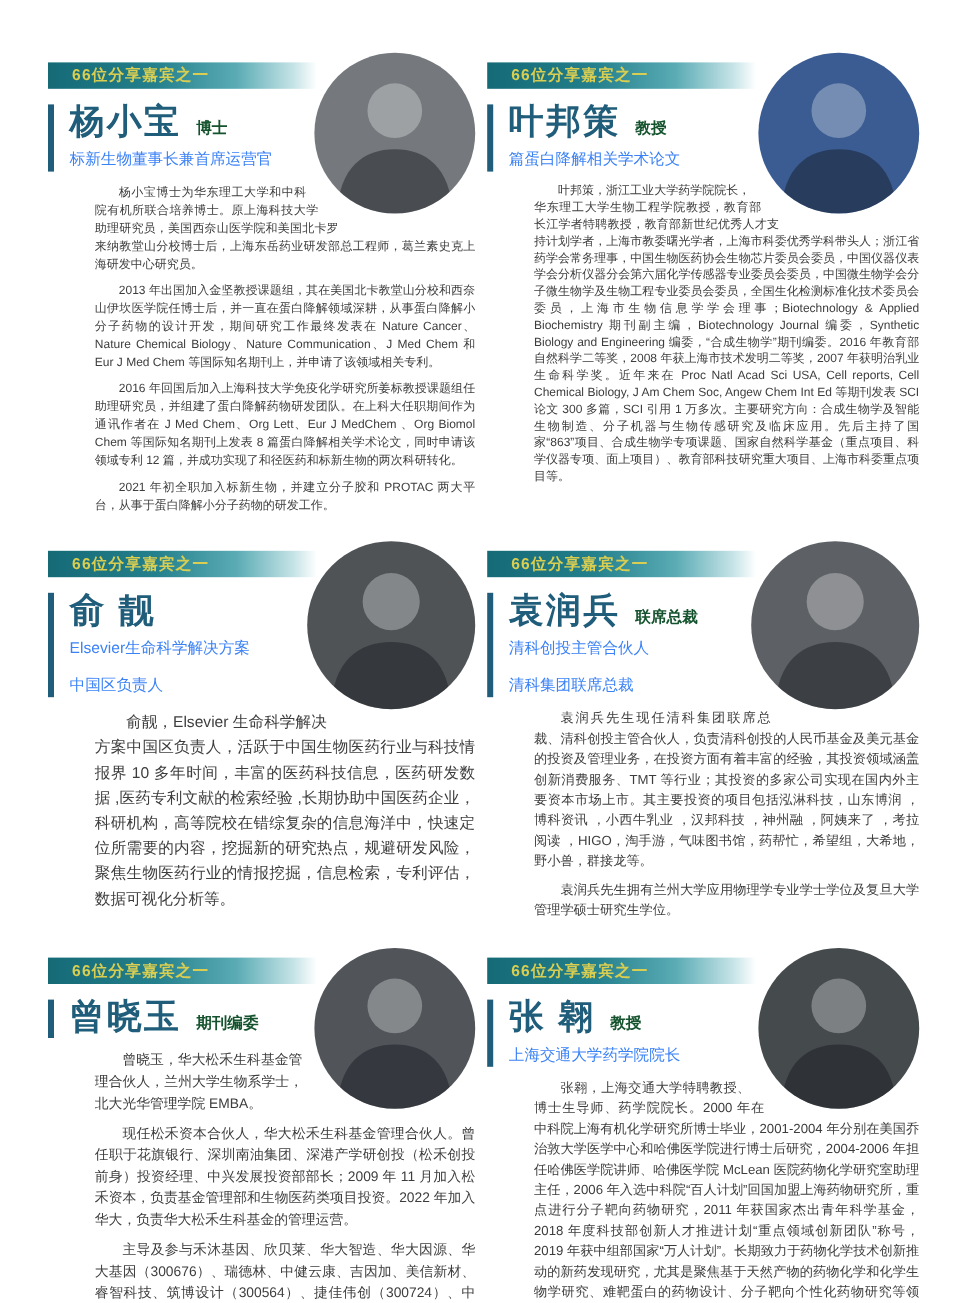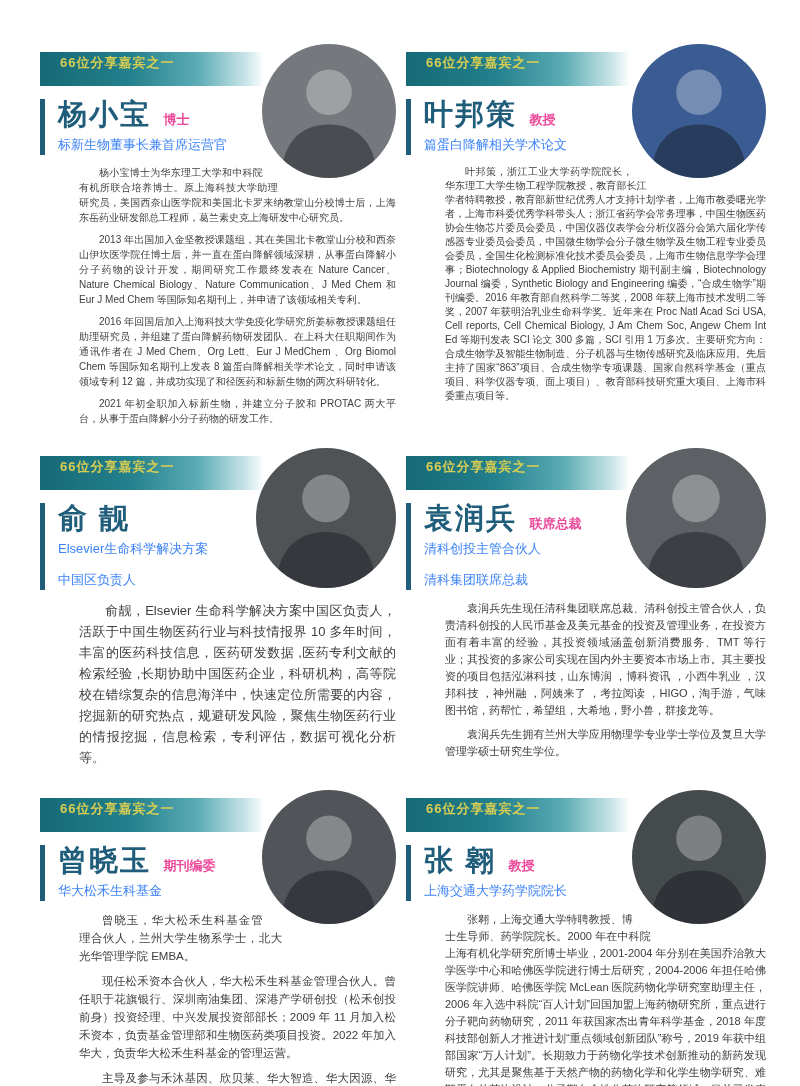--- a/index.html
+++ b/index.html
@@ -31,21 +31,21 @@
     overflow: hidden;
     margin: -8px 0 6px 10px;
     shape-outside: circle(50% at 50% 50%);
     shape-margin: 8px;
     position: relative;
   }
   .photo svg { position: absolute; left: 0; top: 0; width: 100%; height: 100%; }
 
   .banner {
     width: 224px;
-    height: 34px;
+    height: 22px;
     line-height: 22px;
     padding-left: 20px;
     background: linear-gradient(90deg, #156a76 0%, #23808c 40%, #5aabb4 70%, #c9e5e8 92%, #ffffff 100%);
     color: #d9ce52;
     font-size: 13px;
     font-weight: bold;
     letter-spacing: 1px;
   }
 
   .header {
@@ -57,21 +57,21 @@
   .name {
     font-size: 29px;
     font-weight: bold;
     color: #1f5d7a;
     letter-spacing: 2px;
     line-height: 1.1;
   }
   .degree {
     font-size: 13px;
     font-weight: bold;
-    color: #ec4899;
+    color: #14532d;
     margin-left: 8px;
   }
   .subtitle {
     font-size: 13px;
     font-weight: normal;
     color: #3b82f6;
     line-height: 1.45;
     margin-top: 5px;
   }
   .subtitle + .subtitle { margin-top: 13px; }
@@ -195,21 +195,20 @@
       </svg>
     </div>
     <div class="banner">
       <span>66位分享嘉宾之一</span>
     </div>
     <div class="header">
       <div class="name-row">
         <span class="name">曾晓玉</span>
         <span class="degree">期刊编委</span>
       </div>
-      <div class="subtitle">华大松禾生科基金</div>
     </div>
     <div class="bio">
       <p>曾晓玉，华大松禾生科基金管理合伙人，兰州大学生物系学士，北大光华管理学院 EMBA。</p>
       <p>现任松禾资本合伙人，华大松禾生科基金管理合伙人。曾任职于花旗银行、深圳南油集团、深港产学研创投（松禾创投前身）投资经理、中兴发展投资部部长；2009 年 11 月加入松禾资本，负责基金管理部和生物医药类项目投资。2022 年加入华大，负责华大松禾生科基金的管理运营。</p>
       <p>主导及参与禾沐基因、欣贝莱、华大智造、华大因源、华大基因（300676）、瑞德林、中健云康、吉因加、美信新材、睿智科技、筑博设计（300564）、捷佳伟创（300724）、中兴扬帆生物、兴飞科技等项目的投资和股权管理。</p>
     </div>
   </section>
 
   <section class="card fs-f">
     <div class="photo" style="background: rgb(69, 74, 76);">

